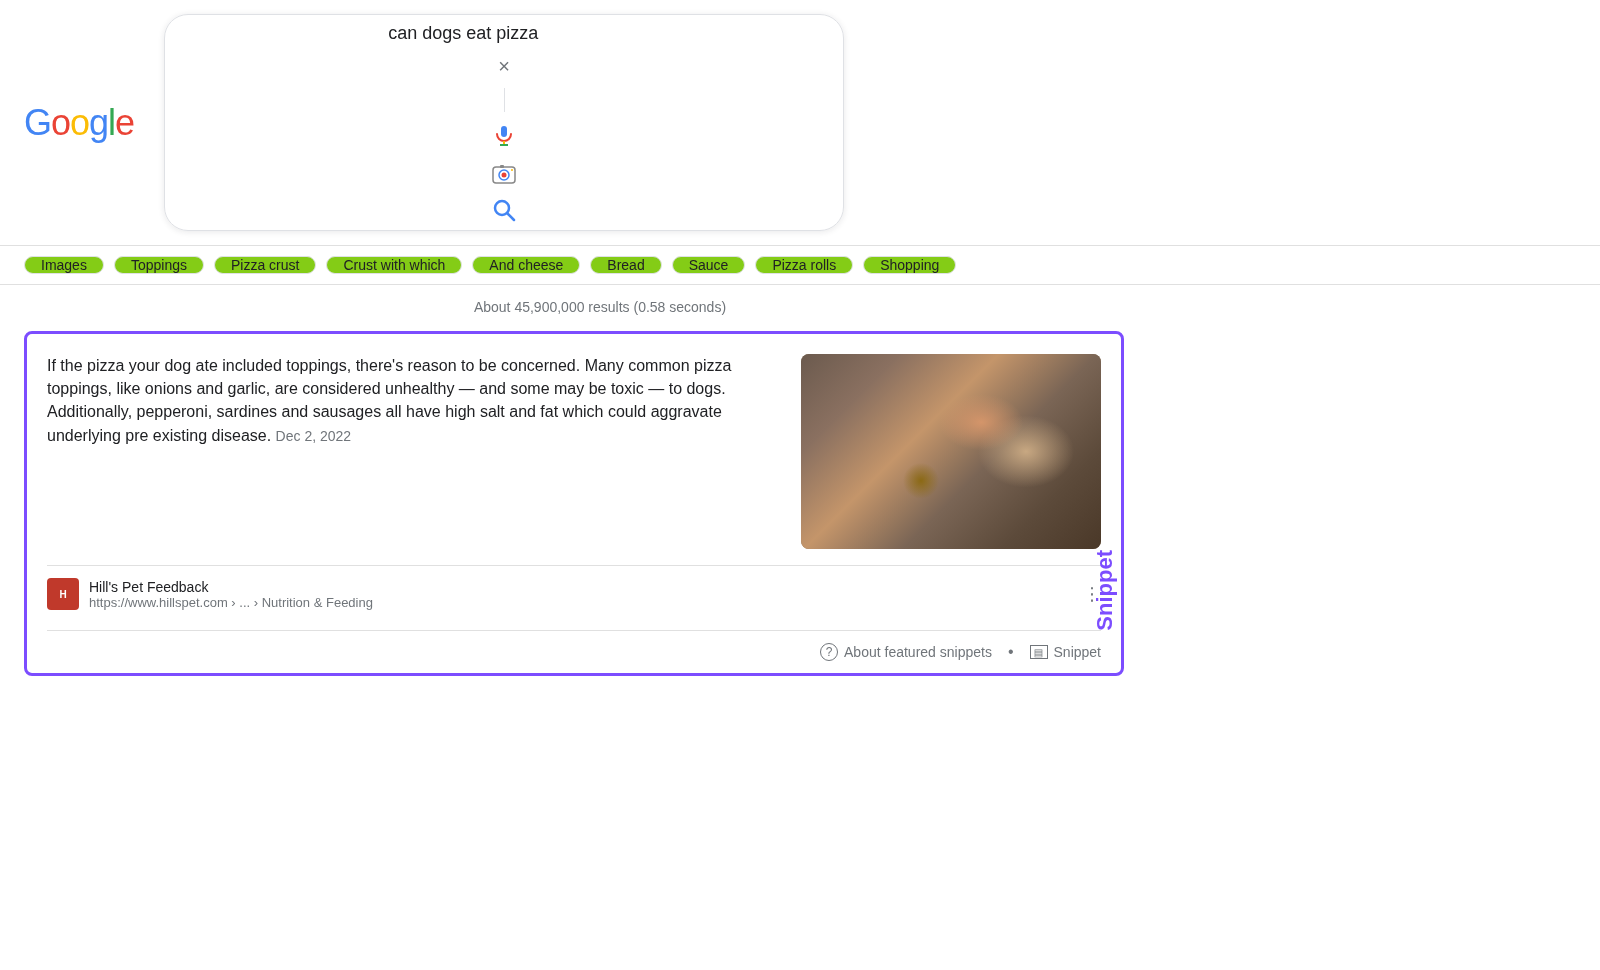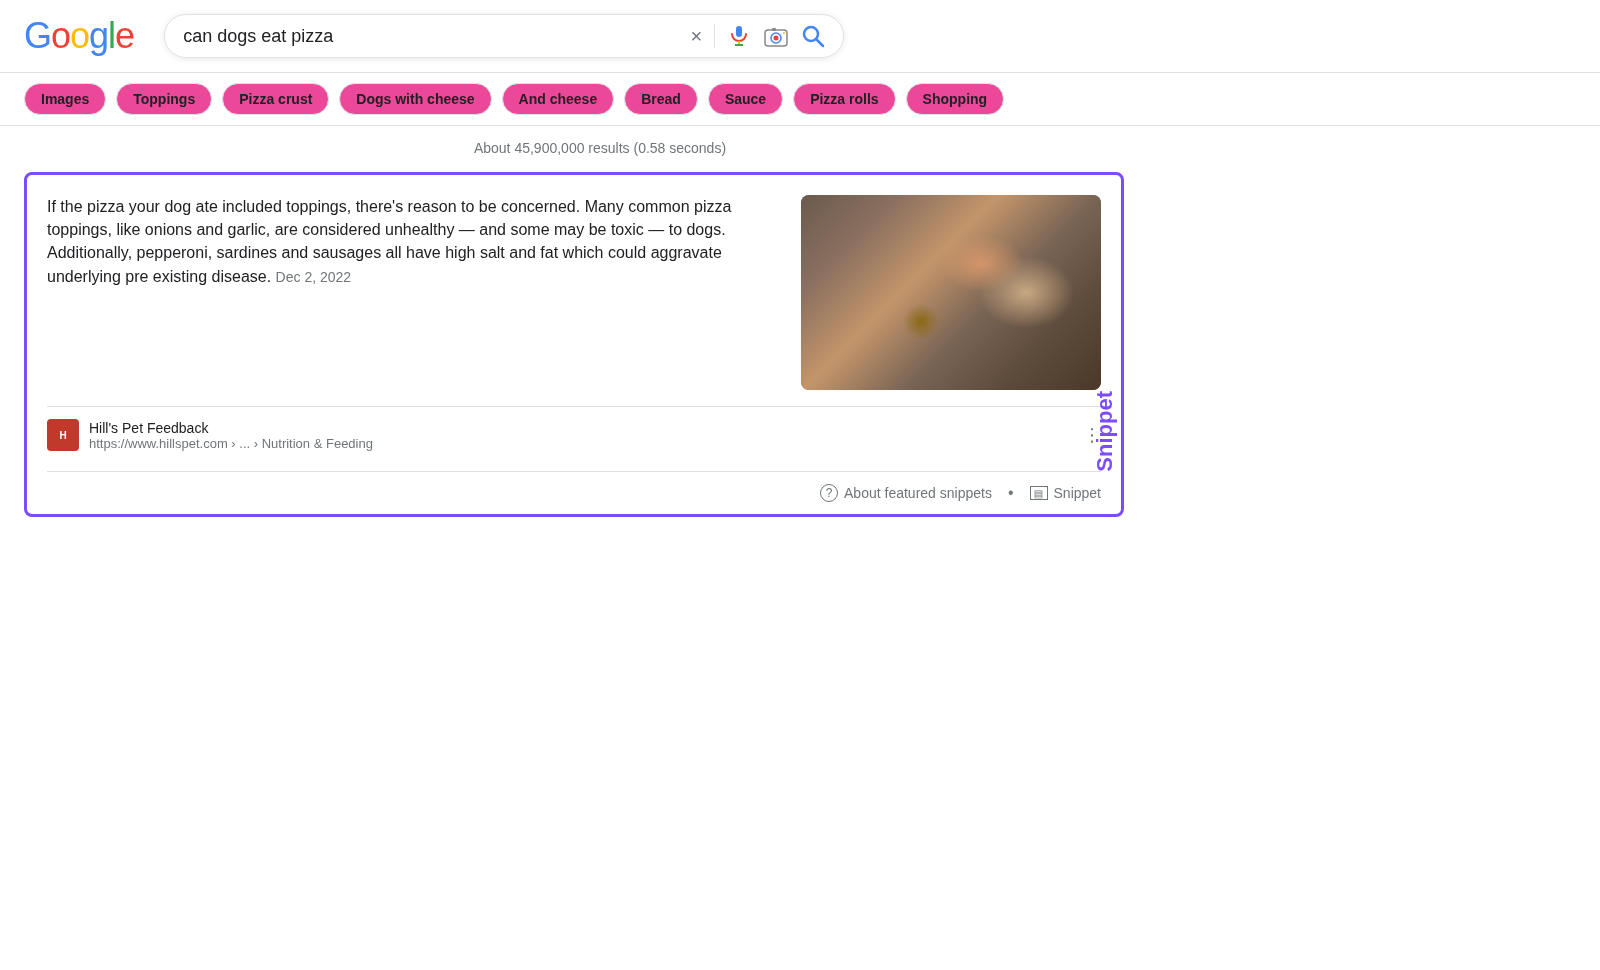--- a/index.html
+++ b/index.html
@@ -38,20 +38,21 @@
 
     .search-bar {
       display: flex;
       align-items: center;
       border: 1px solid #dfe1e5;
       border-radius: 24px;
       padding: 8px 18px;
       width: 680px;
       gap: 12px;
       box-shadow: 0 1px 6px rgba(32,33,36,0.1);
+      flex-direction: column;
     }
 
     .search-input {
       flex: 1;
       border: none;
       outline: none;
       font-size: 18px;
       color: #202124;
       background: transparent;
     }
@@ -91,28 +92,27 @@
       gap: 10px;
       border-bottom: 1px solid #e0e0e0;
       overflow-x: auto;
     }
 
     .chip {
       display: inline-flex;
       align-items: center;
       border: 1px solid #dfe1e5;
       border-radius: 20px;
-      padding: 7px 16px;
+      padding: 0 16px;
       font-size: 14px;
       color: #202124;
       cursor: pointer;
       white-space: nowrap;
-      background: #ec4899;
+      background: #84cc16;
       flex-shrink: 0;
-      font-weight: bold;
     }
 
     
     .results-area {
       padding: 14px 24px;
       max-width: 1200px;
     }
 
     .results-count {
       font-size: 14px;
@@ -337,21 +337,21 @@
         <line x1="15.5" y1="15.5" x2="22" y2="22" stroke="#4285F4" stroke-width="2.5" stroke-linecap="round"></line>
       </svg>
     </button>
   </div>
 </div>
 
 <div class="chips-row">
   <div class="chip">Images</div>
   <div class="chip">Toppings</div>
   <div class="chip">Pizza crust</div>
-  <div class="chip">Dogs with cheese</div>
+  <div class="chip">Crust with which</div>
   <div class="chip">And cheese</div>
   <div class="chip">Bread</div>
   <div class="chip">Sauce</div>
   <div class="chip">Pizza rolls</div>
   <div class="chip">Shopping</div>
 </div>
 
 <div class="results-area">
   <div class="results-count">About 45,900,000 results (0.58 seconds)</div>
 

